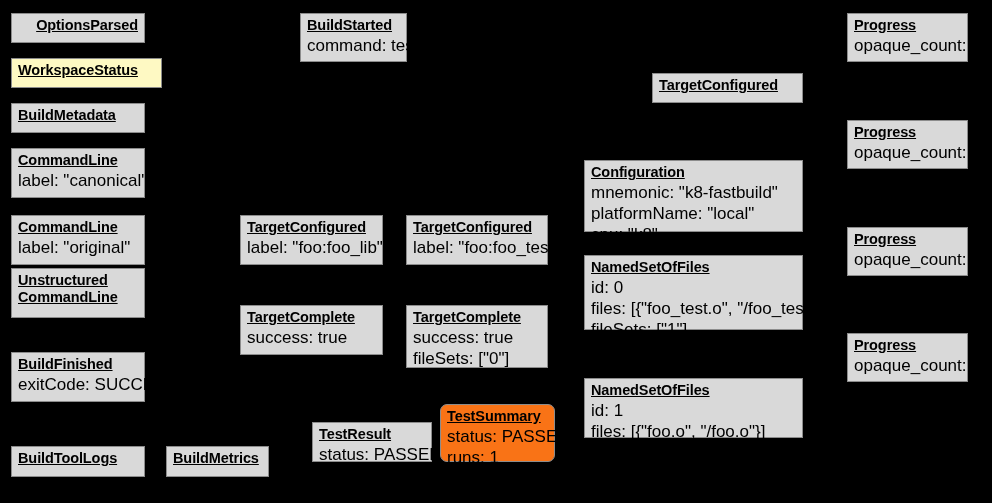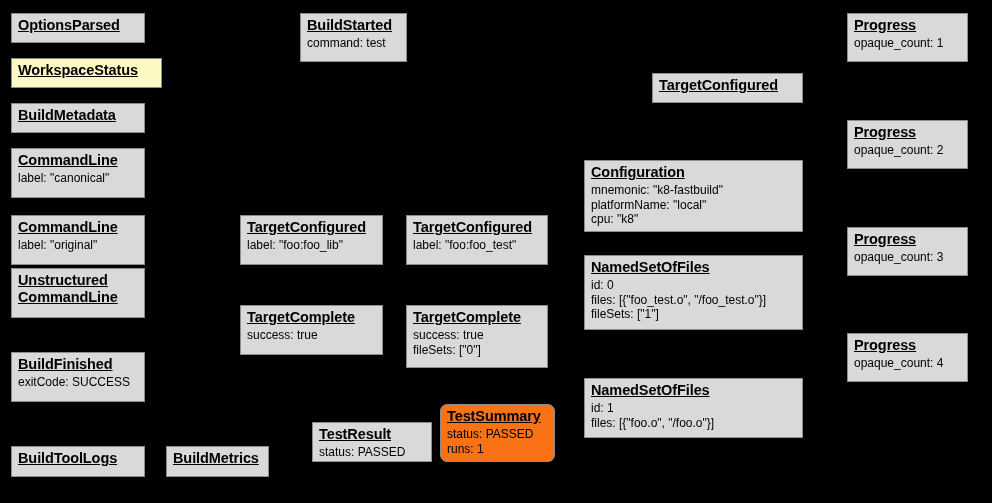--- a/index.html
+++ b/index.html
@@ -35,32 +35,32 @@
     line-height: 1.18;
     padding-bottom: 1px;
   }
   .node-title.two-line {
     white-space: pre-line;
   }
   .node-fields {
     margin-top: 1px;
   }
   .node-field {
-    font-size: 12px;
+    font-size: 17px;
     font-weight: normal;
     line-height: 1.22;
     white-space: pre;
     color: #000000;
   }
 </style>
 </head>
 <body>
 
 <div id="canvas" style="background: rgb(0, 0, 0);">
-    <div class="node" style="left: 11px; top: 13px; width: 134px; height: 30px; background: rgb(217, 217, 217); border-color: rgb(140, 140, 140); color: rgb(0, 0, 0);"><div class="node-title">OptionsParsed</div></div>
+    <div class="node" style="left: 11px; top: 13px; width: 134px; height: 30px; background: rgb(217, 217, 217); border-color: rgb(140, 140, 140); color: rgb(0, 0, 0); text-align: right;"><div class="node-title">OptionsParsed</div></div>
     <div class="node" style="left: 11px; top: 58px; width: 151px; height: 30px; background: #fef9c3; border-color: rgb(140, 140, 140); color: rgb(0, 0, 0);"><div class="node-title">WorkspaceStatus</div></div>
     <div class="node" style="left: 11px; top: 103px; width: 134px; height: 30px; background: rgb(217, 217, 217); border-color: rgb(140, 140, 140); color: rgb(0, 0, 0);"><div class="node-title">BuildMetadata</div></div>
     <div class="node" style="left: 11px; top: 148px; width: 134px; height: 50px; background: rgb(217, 217, 217); border-color: rgb(140, 140, 140); color: rgb(0, 0, 0);"><div class="node-title">CommandLine</div><div class="node-fields">
         <div class="node-field">label: "canonical"</div>
       </div></div>
     <div class="node" style="left: 11px; top: 215px; width: 134px; height: 50px; background: rgb(217, 217, 217); border-color: rgb(140, 140, 140); color: rgb(0, 0, 0);"><div class="node-title">CommandLine</div><div class="node-fields">
         <div class="node-field">label: "original"</div>
       </div></div>
     <div class="node" style="left: 11px; top: 268px; width: 134px; height: 50px; background: rgb(217, 217, 217); border-color: rgb(140, 140, 140); color: rgb(0, 0, 0);"><div class="node-title two-line">Unstructured
 CommandLine</div></div>

